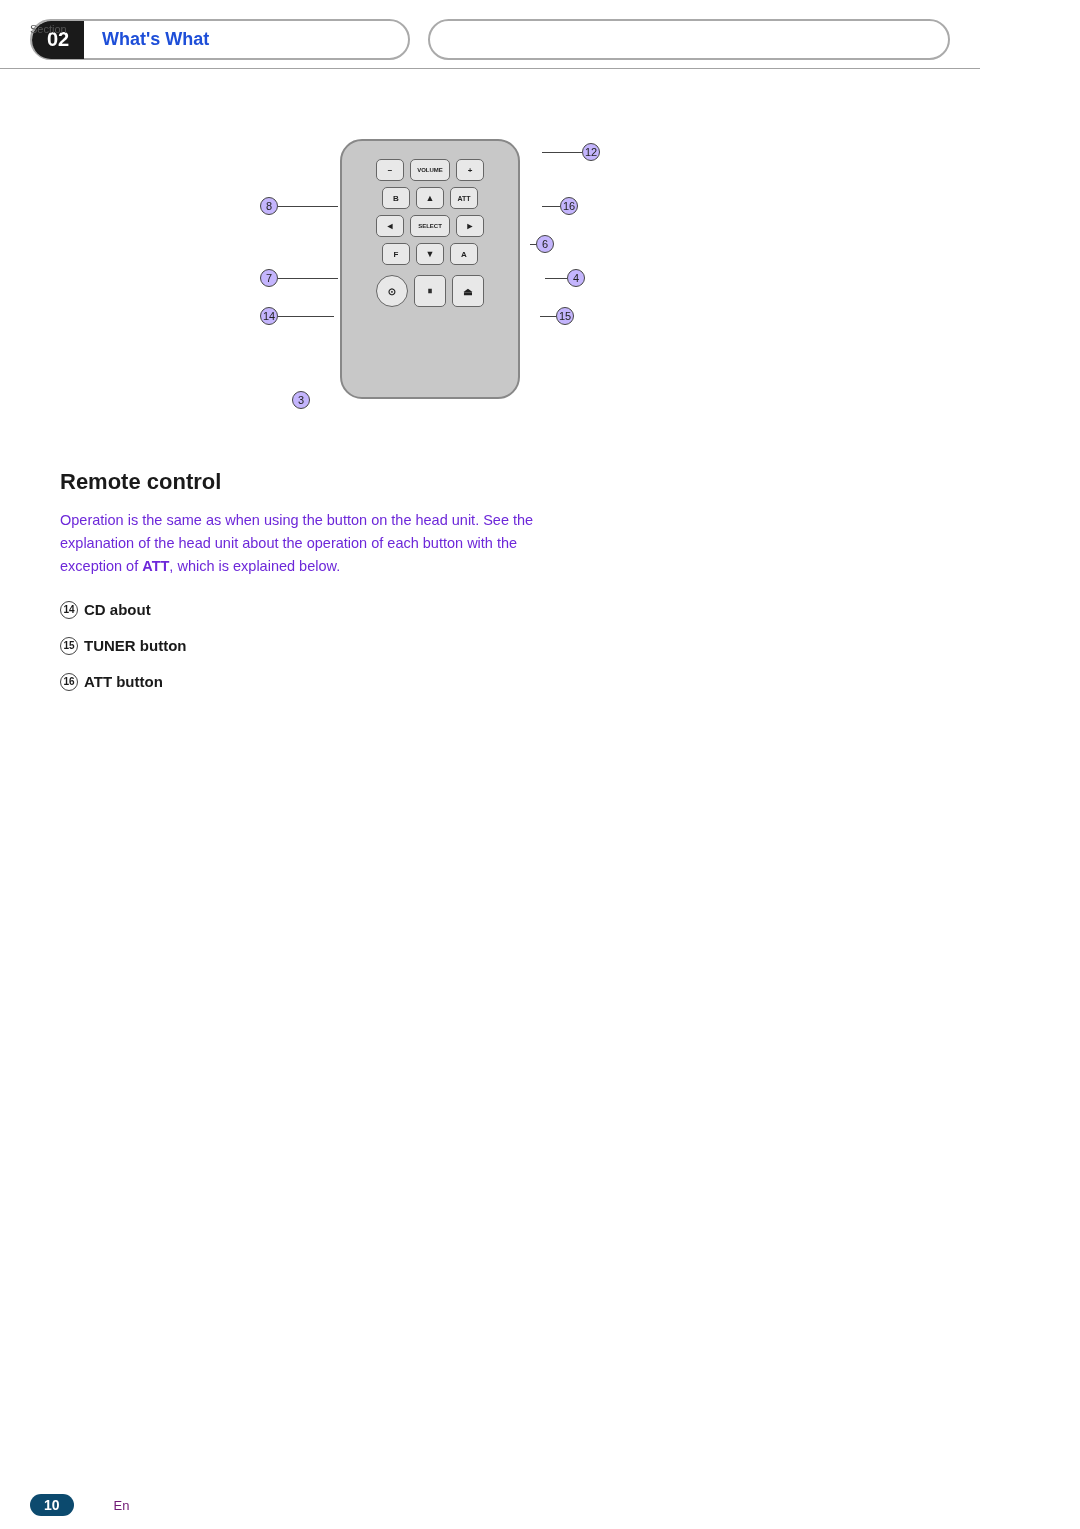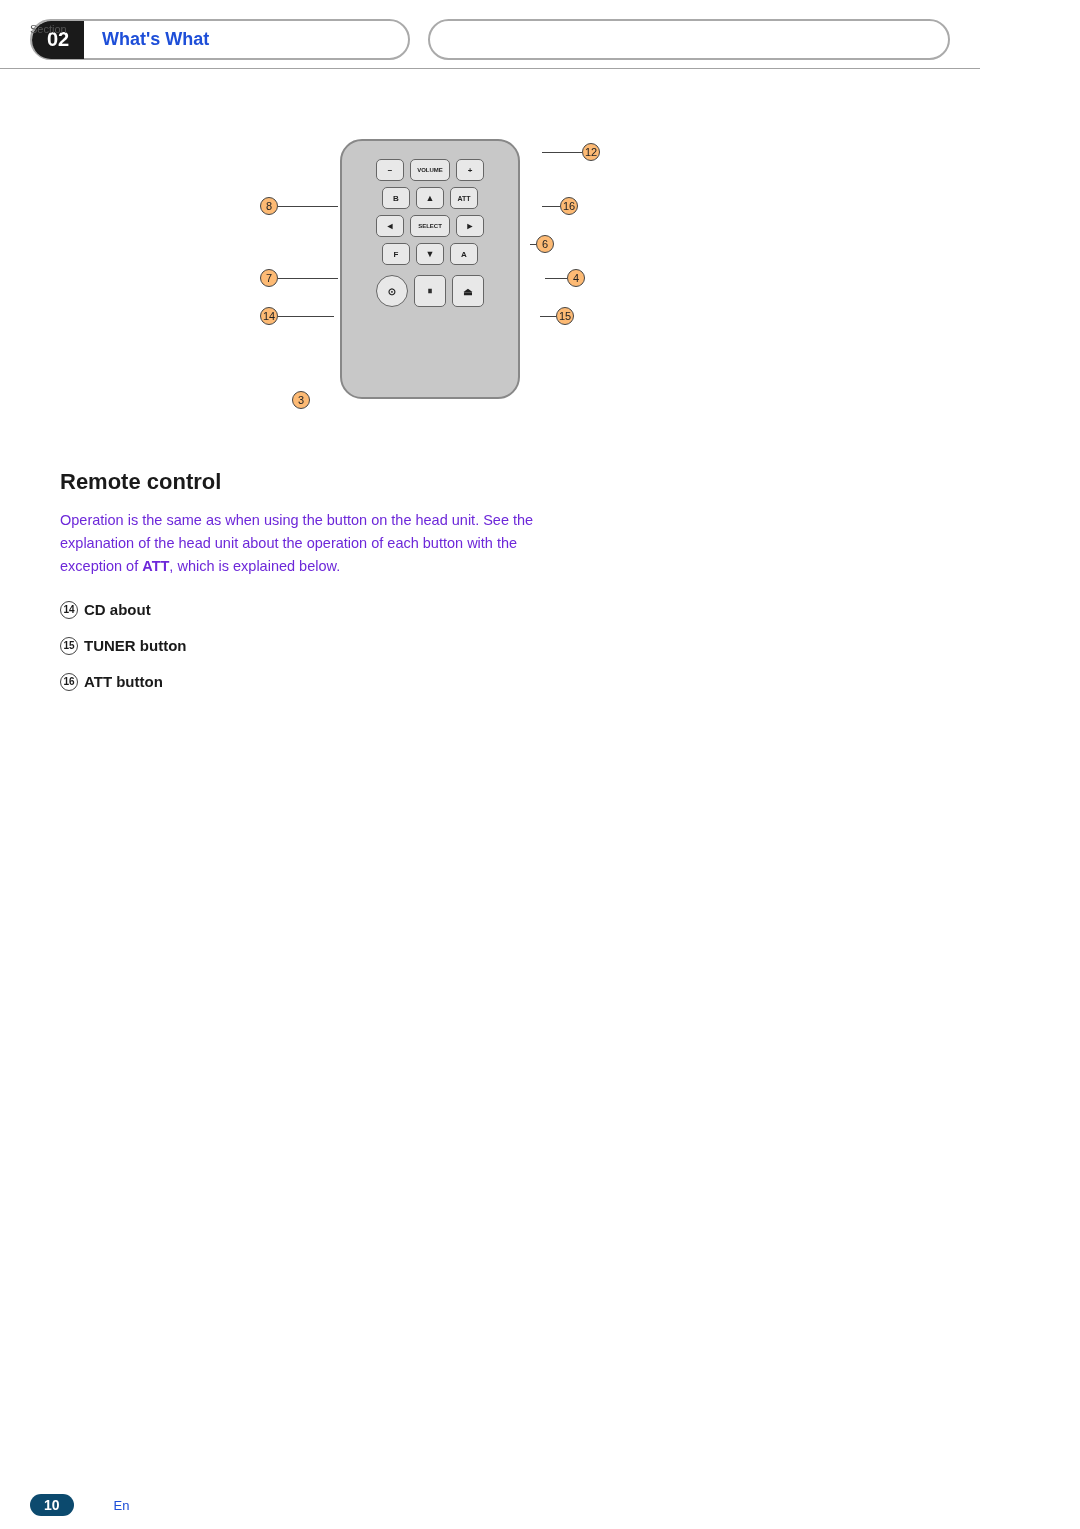--- a/index.html
+++ b/index.html
@@ -164,21 +164,21 @@
 
     .callout-circle {
       display: inline-flex;
       align-items: center;
       justify-content: center;
       width: 18px;
       height: 18px;
       border: 1.5px solid #444;
       border-radius: 50%;
       font-size: 11px;
-      background: #fdba74;
+      background: #c4b5fd;
     }
 
     .callout-line {
       display: inline-block;
       height: 1px;
       background: #444;
       vertical-align: middle;
     }
 
     
@@ -247,21 +247,21 @@
       background: #0c4a6e;
       color: #fff;
       font-size: 14px;
       font-weight: bold;
       border-radius: 20px;
       padding: 3px 14px;
     }
 
     .lang-label {
       font-size: 13px;
-      color: #1d4ed8;
+      color: #701a75;
       padding-left: 32px;
     }
 
     
     .arrow-up::before { content: '▲'; font-size: 9px; }
     .arrow-down::before { content: '▼'; font-size: 9px; }
     .arrow-left::before { content: '◄'; font-size: 9px; }
     .arrow-right::before { content: '►'; font-size: 9px; }
   </style>
 </head>

